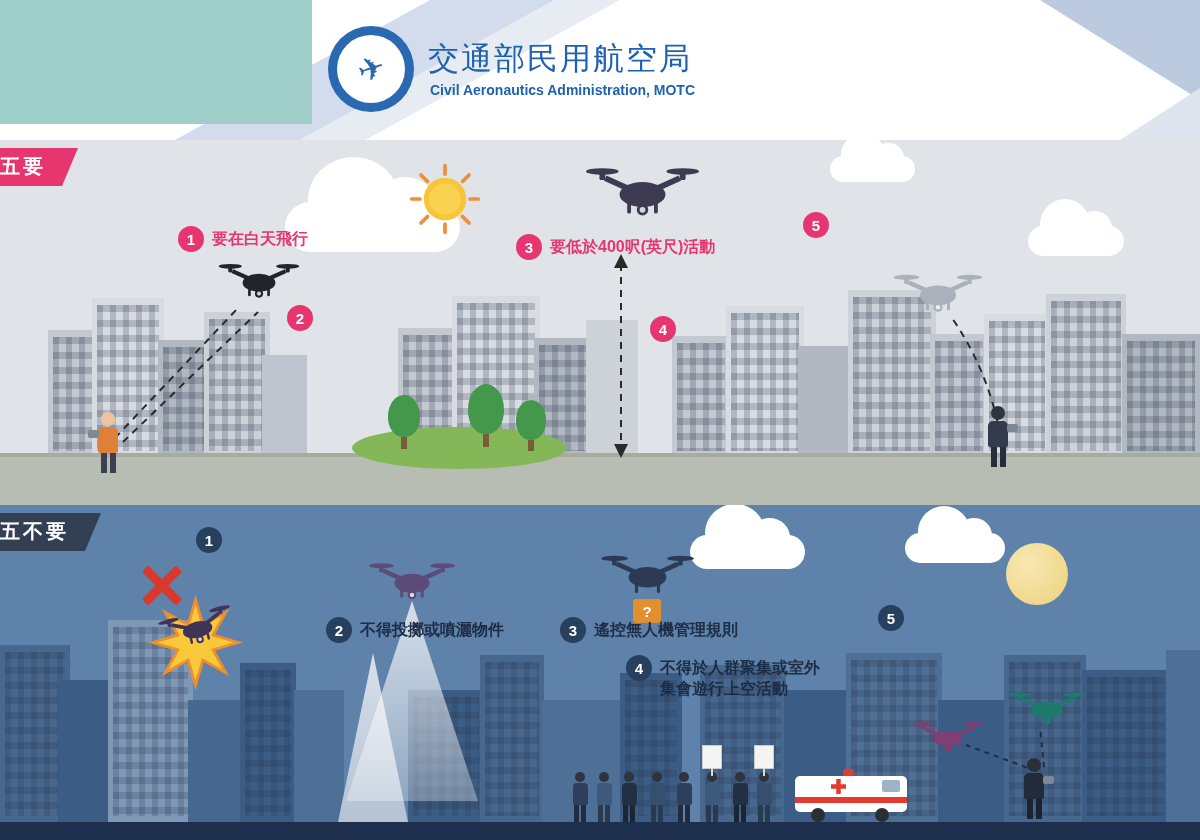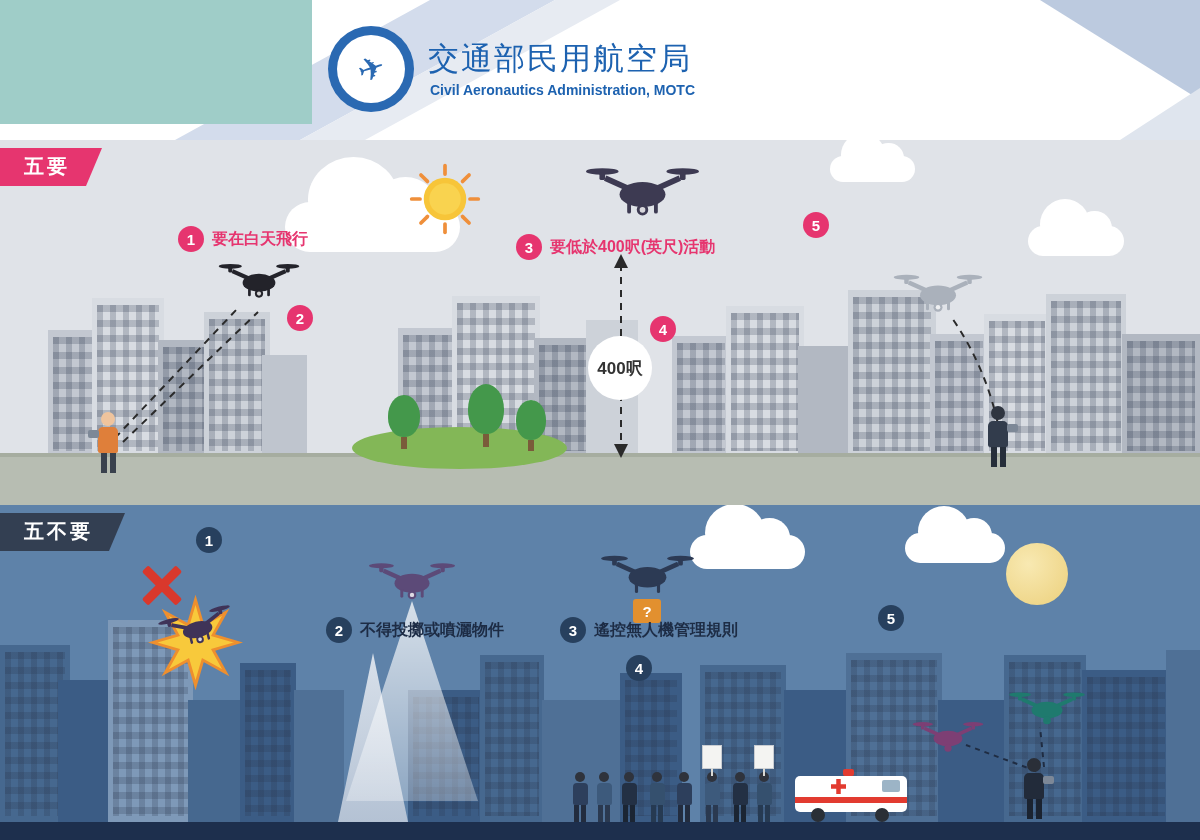--- a/index.html
+++ b/index.html
@@ -22,21 +22,21 @@
   .org-en{position:absolute;left:430px;top:82px;font-size:14px;font-weight:bold;color:#1d62b0;}
   .title-right{position:absolute;left:718px;top:38px;font-size:44px;font-weight:bold;
                color:#26334d;letter-spacing:1px;}
 
   
   .section{position:absolute;left:0;width:1200px;overflow:hidden;}
   .musts{top:140px;height:365px;background:#e0e3e8;}
   .donts{top:505px;height:335px;background:#5e82a9;}
 
   .ribbon{position:absolute;left:0;top:8px;color:#fff;font-weight:bold;font-size:20px;
-          padding:5px 32px 6px 24px;letter-spacing:3px;z-index:30;
+          padding:5px 32px 6px 0;letter-spacing:3px;z-index:30;
           clip-path:polygon(0 0,100% 0,calc(100% - 16px) 100%,0 100%);}
   .musts .ribbon{background:#e6356f;}
   .donts .ribbon{background:#333f52;}
 
   .ground1{position:absolute;left:0;bottom:0;width:100%;height:48px;background:#b7bdb2;
            border-top:4px solid #a6ada0;}
   .footer-bar{position:absolute;left:0;bottom:0;width:100%;height:18px;background:#1d2f4d;}
 
   
   .bld{position:absolute;}
@@ -194,21 +194,20 @@
         <line x1="115" y1="298" x2="238" y2="168"></line>
         <line x1="123" y1="302" x2="258" y2="172"></line>
         <line x1="621" y1="124" x2="621" y2="308"></line>
         <path d="M 1000 294 Q 988 230 952 178"></path>
       </g>
       <g fill="#2a2a2a">
         <polygon points="614,128 628,128 621,114"></polygon>
         <polygon points="614,304 628,304 621,318"></polygon>
       </g>
     </svg>
-    <div class="alt-circle">400呎</div>
 
     <svg class="drone" style="left:218px;top:118px;color:#23232a;" width="82" height="48" viewBox="0 0 120 70">
       <g fill="currentColor">
           <ellipse cx="18" cy="12" rx="17" ry="3.5"></ellipse>
           <ellipse cx="102" cy="12" rx="17" ry="3.5"></ellipse>
       <rect x="15" y="13" width="6" height="8" rx="2"></rect>
           <rect x="99" y="13" width="6" height="8" rx="2"></rect>
       <path d="M21 19 L50 32 L70 32 L99 19" fill="none" stroke="currentColor" stroke-width="6"></path>
       <ellipse cx="60" cy="36" rx="24" ry="13"></ellipse>
           <rect x="44" y="44" width="4" height="12" rx="2"></rect>
@@ -486,18 +485,20 @@
     <div class="item" style="left:326px;top:112px;">
       <span class="num">2</span>
       <span class="item-text">不得投擲或噴灑物件</span>
     </div>
     <div class="item" style="left:560px;top:112px;">
       <span class="num">3</span>
       <span class="item-text">遙控無人機管理規則</span>
     </div>
     <div class="item" style="left:626px;top:150px;">
       <span class="num">4</span>
+      <span class="item-text">不得於人群聚集或室外
+集會遊行上空活動</span>
     </div>
     <div class="item" style="left:878px;top:100px;">
       <span class="num">5</span>
     </div>
   </section>
 </div>
 
 </body></html>

